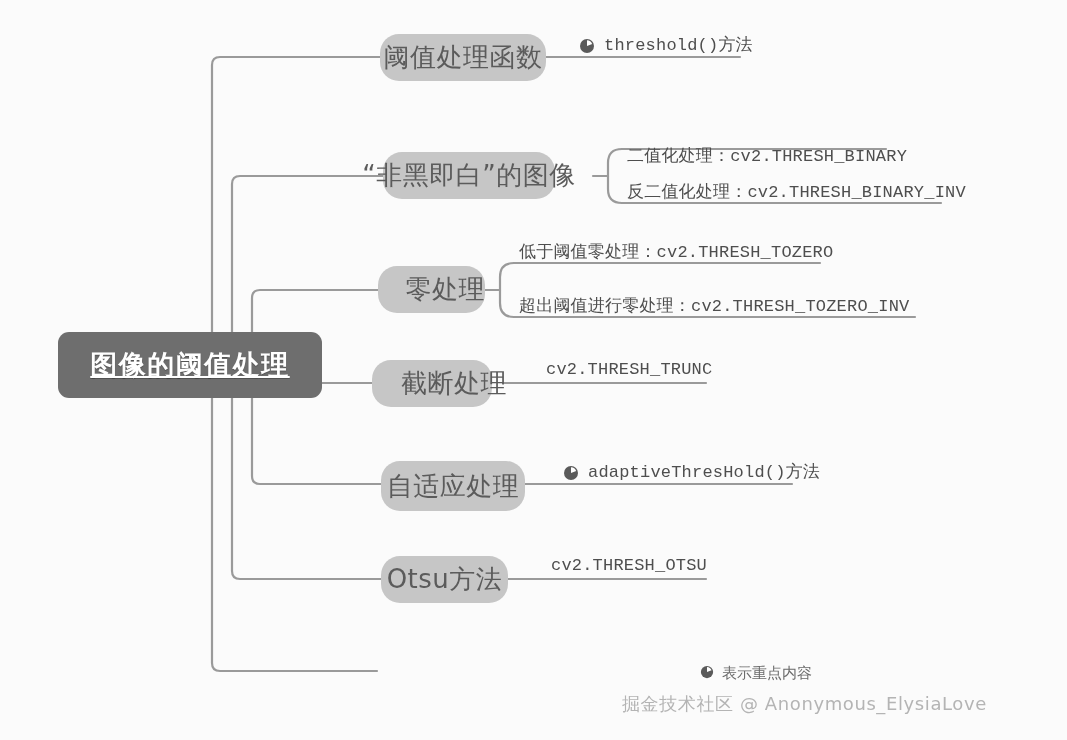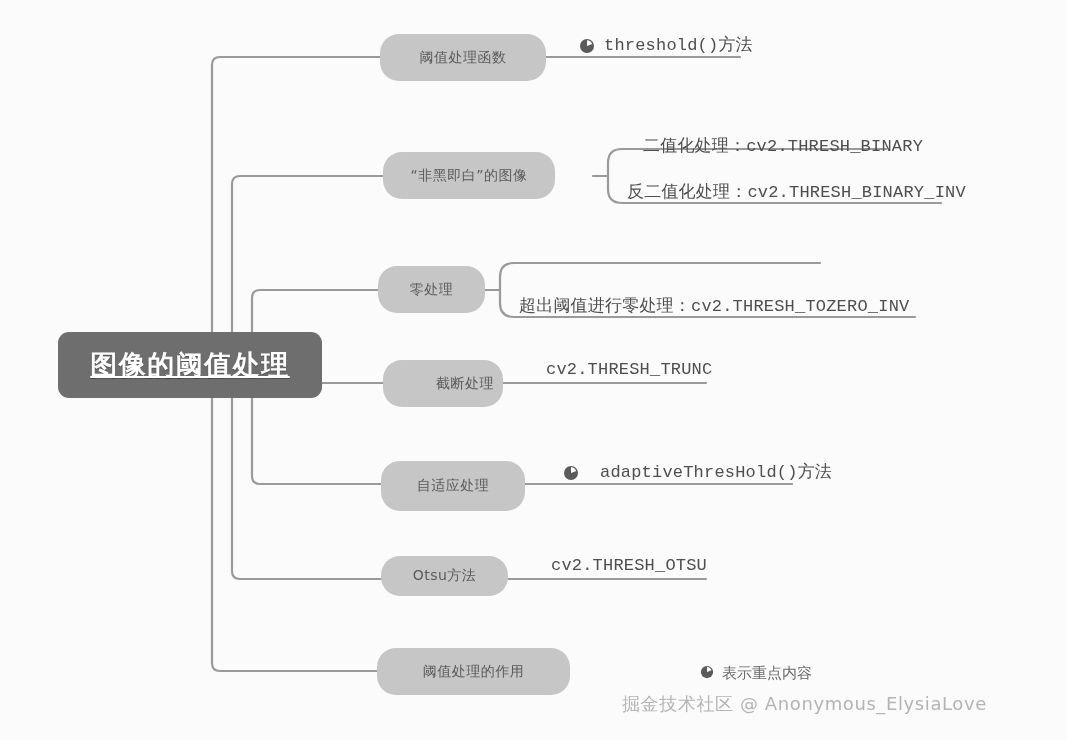--- a/index.html
+++ b/index.html
@@ -24,21 +24,21 @@
   }
   .node {
     position: absolute;
     display: flex;
     align-items: center;
     justify-content: center;
     box-sizing: border-box;
     border-radius: 19px;
     background: #c6c6c6;
     color: #5b5b5b;
-    font-size: 14px;
+    font-size: 26px;
     letter-spacing: 0.5px;
     white-space: nowrap;
     z-index: 3;
   }
   .node.root {
     background: #6e6e6e;
     color: #ffffff;
     font-weight: bold;
     font-size: 27px;
     border-radius: 11px;
@@ -126,68 +126,68 @@
   </div>
 
   <div class="node" style="left:380px; top:34px; width:166px; height:47px;">
     <span>阈值处理函数</span>
   </div>
 
   <div class="node" style="left:383px; top:152px; width:172px; height:47px;">
     <span>“非黑即白”的图像</span>
   </div>
 
-  <div class="node" style="left:378px; top:266px; width:107px; height:47px;">
+  <div class="node" style="left:378px; top:266px; width:107px; height:47px;justify-content:flex-end;">
     <span>零处理</span>
   </div>
 
-  <div class="node" style="left:383px; top:360px; width:120px; height:47px;padding-left:44px;">
+  <div class="node" style="left:372px; top:360px; width:120px; height:47px;padding-left:44px;">
     <span>截断处理</span>
   </div>
 
   <div class="node" style="left:381px; top:461px; width:144px; height:50px;">
     <span>自适应处理</span>
   </div>
 
-  <div class="node" style="left:381px; top:556px; width:127px; height:40px;">
+  <div class="node" style="left:381px; top:556px; width:127px; height:47px;">
     <span>Otsu方法</span>
   </div>
 
-  <div class="node" style="left:377px; top:648px; width:193px; height:47px;">
-    <span>阈值处理的作用</span>
-  </div>
 
   <div class="leaf" style="left:579px; top:33px;">
     <span class="mark-icon">
       <svg viewBox="0 0 16 16" width="16" height="16" xmlns="http://www.w3.org/2000/svg">
         <circle cx="8" cy="8" r="7" fill="#5a5a5a"></circle>
         <path d="M8 8 L8 2.2 A5.8 5.8 0 0 1 13.2 6.0 Z" fill="#ffffff"></path>
       </svg>
     </span>
     <span class="lbl">threshold()方法</span>
   </div>
 
-  <div class="leaf" style="left:627px; top:134px;margin-left:16px;">
+  <div class="leaf" style="left:627px; top:144px;">
     <span class="lbl">二值化处理：cv2.THRESH_BINARY</span>
   </div>
 
   <div class="leaf" style="left:627px; top:180px;">
     <span class="lbl">反二值化处理：cv2.THRESH_BINARY_INV</span>
   </div>
 
+  <div class="leaf" style="left:519px; top:240px;">
+    <span class="lbl">低于阈值零处理：cv2.THRESH_TOZERO</span>
+  </div>
 
   <div class="leaf" style="left:519px; top:294px;">
     <span class="lbl">超出阈值进行零处理：cv2.THRESH_TOZERO_INV</span>
   </div>
 
   <div class="leaf" style="left:546px; top:360px;">
     <span class="lbl">cv2.THRESH_TRUNC</span>
   </div>
 
-  <div class="leaf" style="left:563px; top:460px;gap:12px;">
+  <div class="leaf" style="left:563px; top:460px;">
     <span class="mark-icon">
       <svg viewBox="0 0 16 16" width="16" height="16" xmlns="http://www.w3.org/2000/svg">
         <circle cx="8" cy="8" r="7" fill="#5a5a5a"></circle>
         <path d="M8 8 L8 2.2 A5.8 5.8 0 0 1 13.2 6.0 Z" fill="#ffffff"></path>
       </svg>
     </span>
     <span class="lbl">adaptiveThresHold()方法</span>
   </div>
 
   <div class="leaf" style="left:551px; top:556px;">

